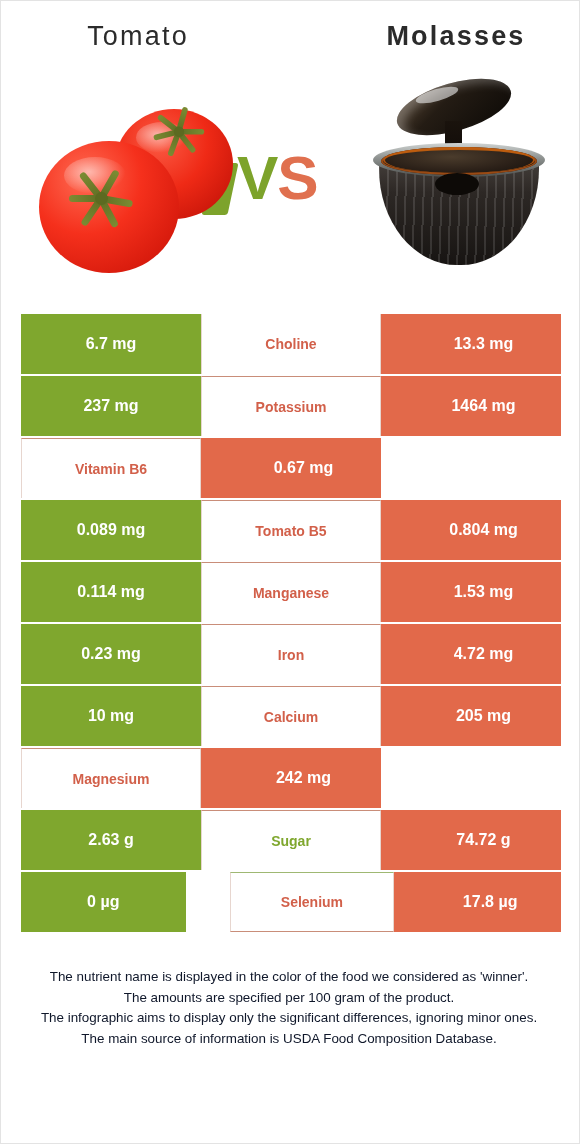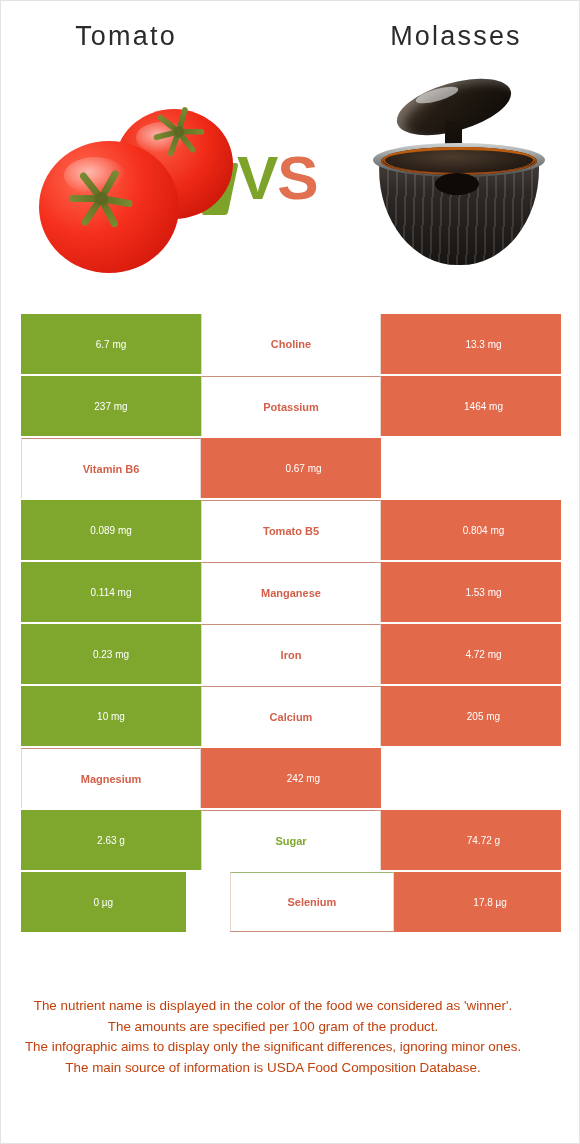--- a/index.html
+++ b/index.html
@@ -16,22 +16,22 @@
     overflow:hidden;
   }
 
   
   .hero { position:relative; width:100%; height:300px; }
   .title {
     position:absolute; top:20px;
     font-size:27px; font-weight:300; letter-spacing:2.2px;
     color:#2b2b2b; text-align:center; white-space:nowrap;
   }
-  .title.left  { left:0;   width:250px; }
-  .title.right { left:330px; width:250px; }
+  .title.left  { left:12px;   width:250px; }
+  .title.right { left:330px; width:250px;font-weight:bold; }
 
   .vs {
     position:absolute; left:236px; top:146px;
     font-size:62px; font-weight:700; letter-spacing:-1px;
     line-height:1;
   }
   .vs .v { color:#7da32b; }
   .vs .s { color:#e0704f; }
 
   
@@ -117,39 +117,39 @@
     position:absolute; left:76px; top:96px; width:44px; height:22px;
     border-radius:50%; background:#0d0a07;
   }
 
   
   .table { position:absolute; left:20px; top:313px; width:540px; }
   .row { display:flex; height:60px; margin-bottom:2px; }
   .row:last-child { margin-bottom:0; }
   .cell {
     display:flex; align-items:center; justify-content:center;
-    font-size:10px; font-weight:400; color:#ffffff;
+    font-size:16px; font-weight:700; color:#ffffff;
   }
   .cell.left  { width:180px; background:#7fa72e; }
   .cell.right { width:180px; background:#e2694a;padding-left:25px; }
   .cell.mid {
     width:180px; background:#ffffff;
-    color:#d2604a; font-size:11px; font-weight:700;
+    color:#d2604a; font-size:14px; font-weight:700;
     border-left:1px solid #e7d6cf; border-right:1px solid #e7d6cf;
   }
   .row + .row .cell.mid { border-top:1px solid #c98d79; }
   .row.green-win .cell.mid { color:#7fa72e; }
   .row.green-win + .row .cell.mid { border-top-color:#9fb873;margin-left:44px; }
   .row:last-child .cell.mid { border-bottom:1px solid #c98d79; }
   .row:first-child .cell.mid { border-top:none; }
 
   
   .footer {
-    position:absolute; left:12px; top:966px; width:520px;
-    text-align:center; font-size:13.4px; line-height:20.5px; color:#c2410c;margin-top:29px;
+    position:absolute; left:28px; top:966px; width:520px;
+    text-align:center; font-size:13.4px; line-height:20.5px; color:#0f172a;
   }
 </style>
 </head>
 <body>
 
 <div class="page">
 
   <div class="hero">
 
     <div class="title left">Tomato</div>

